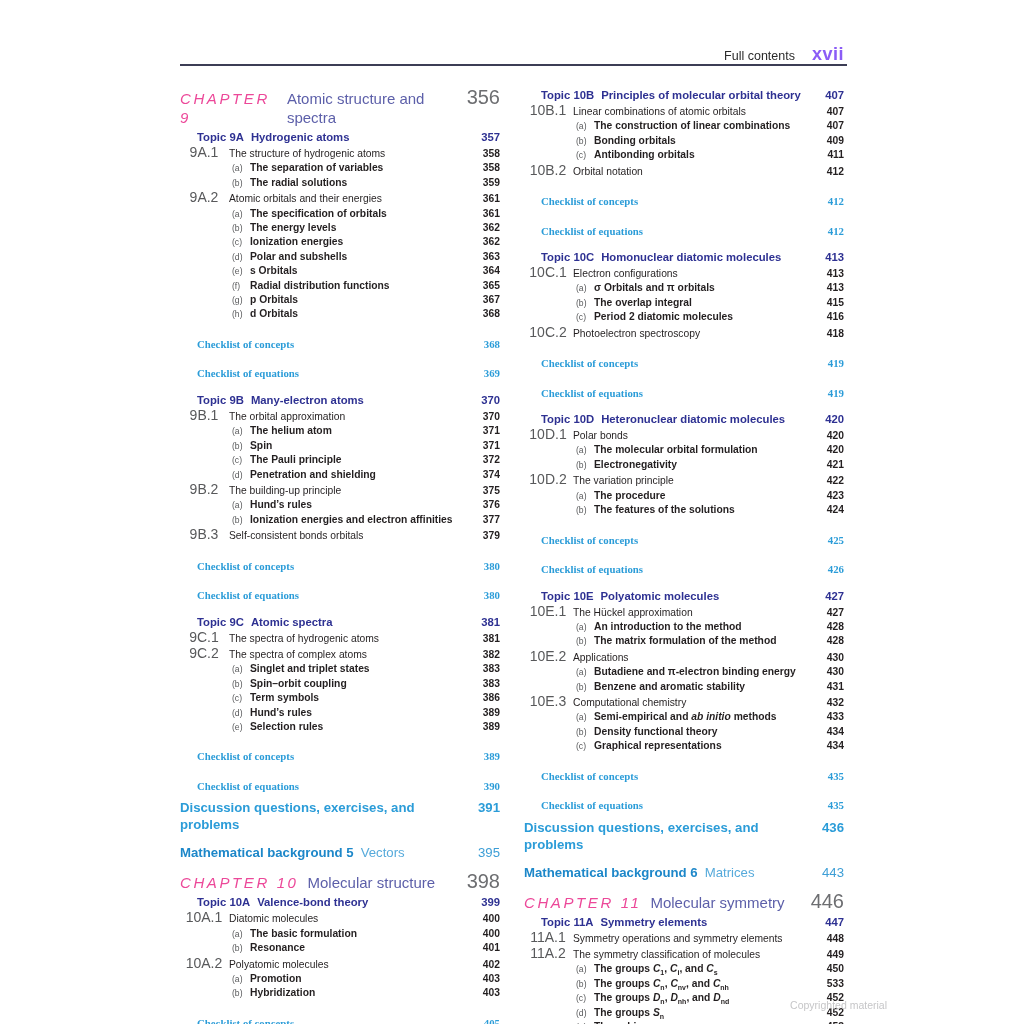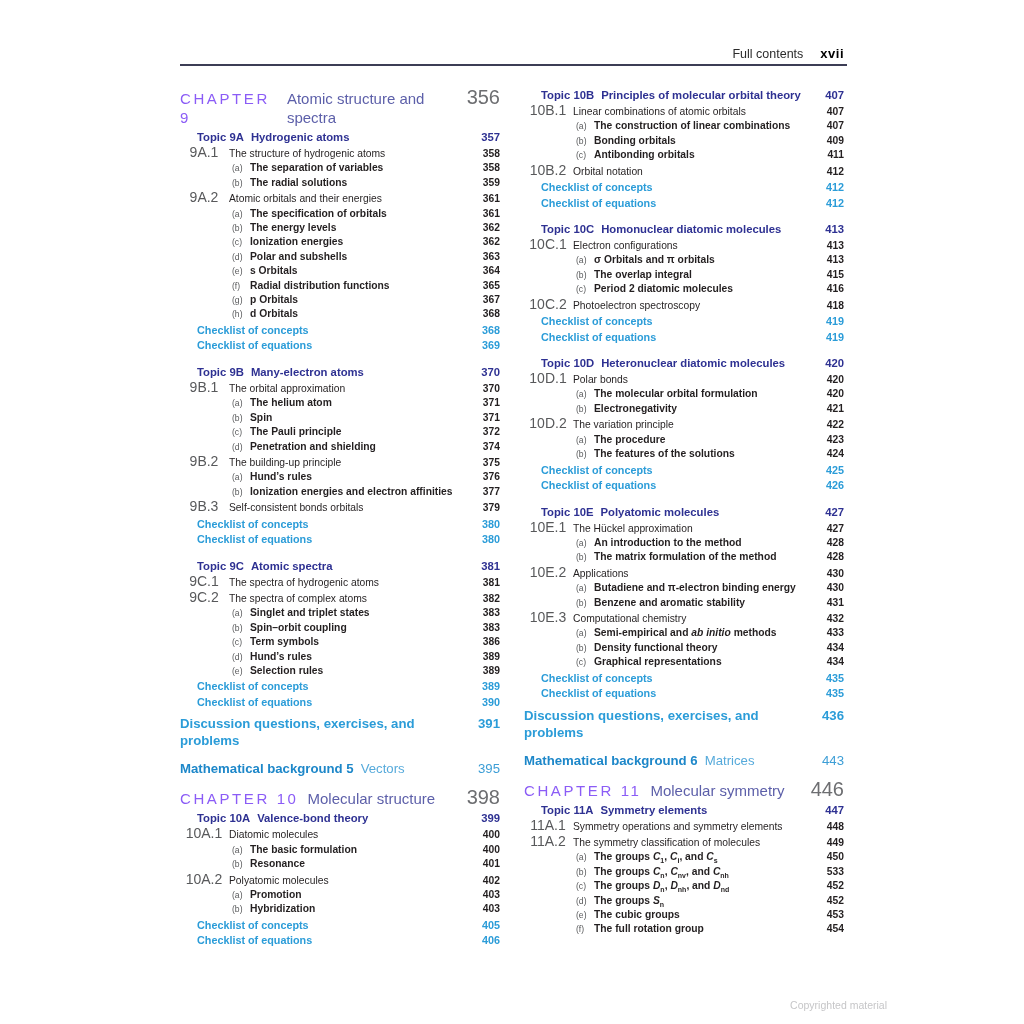--- a/index.html
+++ b/index.html
@@ -19,21 +19,21 @@
   
   .header {
     position: absolute;
     top: 44px; left: 180px; width: 664px;
     text-align: right;
   }
   .hdr-label {
     font-size: 12.5px; color: #2b2b2b; margin-right: 17px;
   }
   .hdr-page {
-    font-size: 13px; font-weight: 700; color: #000000; letter-spacing: .5px;
+    font-size: 18px; font-weight: 700; color: #8b5cf6; letter-spacing: .5px;
   }
   .header-rule {
     position: absolute;
     top: 64px; left: 180px; width: 667px; height: 1.5px;
     background: #3c3d55;
   }
   
   .content {
     position: absolute;
     top: 88px; left: 180px; width: 664px;
@@ -47,21 +47,21 @@
     color: #231f20;
   }
   .page-num {
     margin-left: auto; padding-left: 6px;
     white-space: nowrap; text-align: right;
   }
   .col > .row:first-child { margin-top: 0 !important; }
 
   
   .row-chapter { font-size: 15px; line-height: 19px; margin-top: 11px; font-weight: 400; }
-  .ch-label  { color: #8b5cf6; letter-spacing: 2.6px; margin-right: 9px; }
+  .ch-label  { color: #ec4899; letter-spacing: 2.6px; margin-right: 9px; font-style: italic; }
   .ch-title  { color: #5c5fa9; }
   .row-chapter .page-num { color: #6d6e71; font-size: 20px; }
 
   
   .row-topic { font-weight: 700; color: #2e3192; font-size: 11.3px; line-height: 15px; margin-top: 12px; padding-left: 17px; }
   .row-chapter + .row-topic { margin-top: 3px; justify-content: flex-end; }
   .topic-label { margin-right: 7px; }
   .row-topic .page-num { color: #2e3192; }
 
   
@@ -76,21 +76,21 @@
   .sub-num {
     flex: none; width: 15px; margin-left: 52px; padding-right: 3px;
     font-size: 8.6px; color: #58595b;
   }
   .sub-title { font-weight: 700; }
   .row-sub .page-num { font-weight: 700; }
 
   
   .row-checklist {
     padding-left: 17px; color: #2b9cd8; font-weight: 700;
-    font-size: 10.8px; line-height: 14.5px; margin-top: 1px;
+    font-size: 10.8px; line-height: 14.5px; margin-top: 15px; font-family: Liberation Serif, serif;
   }
   .row-checklist .page-num { color: #2b9cd8; }
 
   
   .row-discussion {
     color: #2b9cd8; font-weight: 700;
     font-size: 13.2px; line-height: 17px; margin-top: 6px;
   }
   .row-discussion .page-num { color: #2b9cd8; }
 

